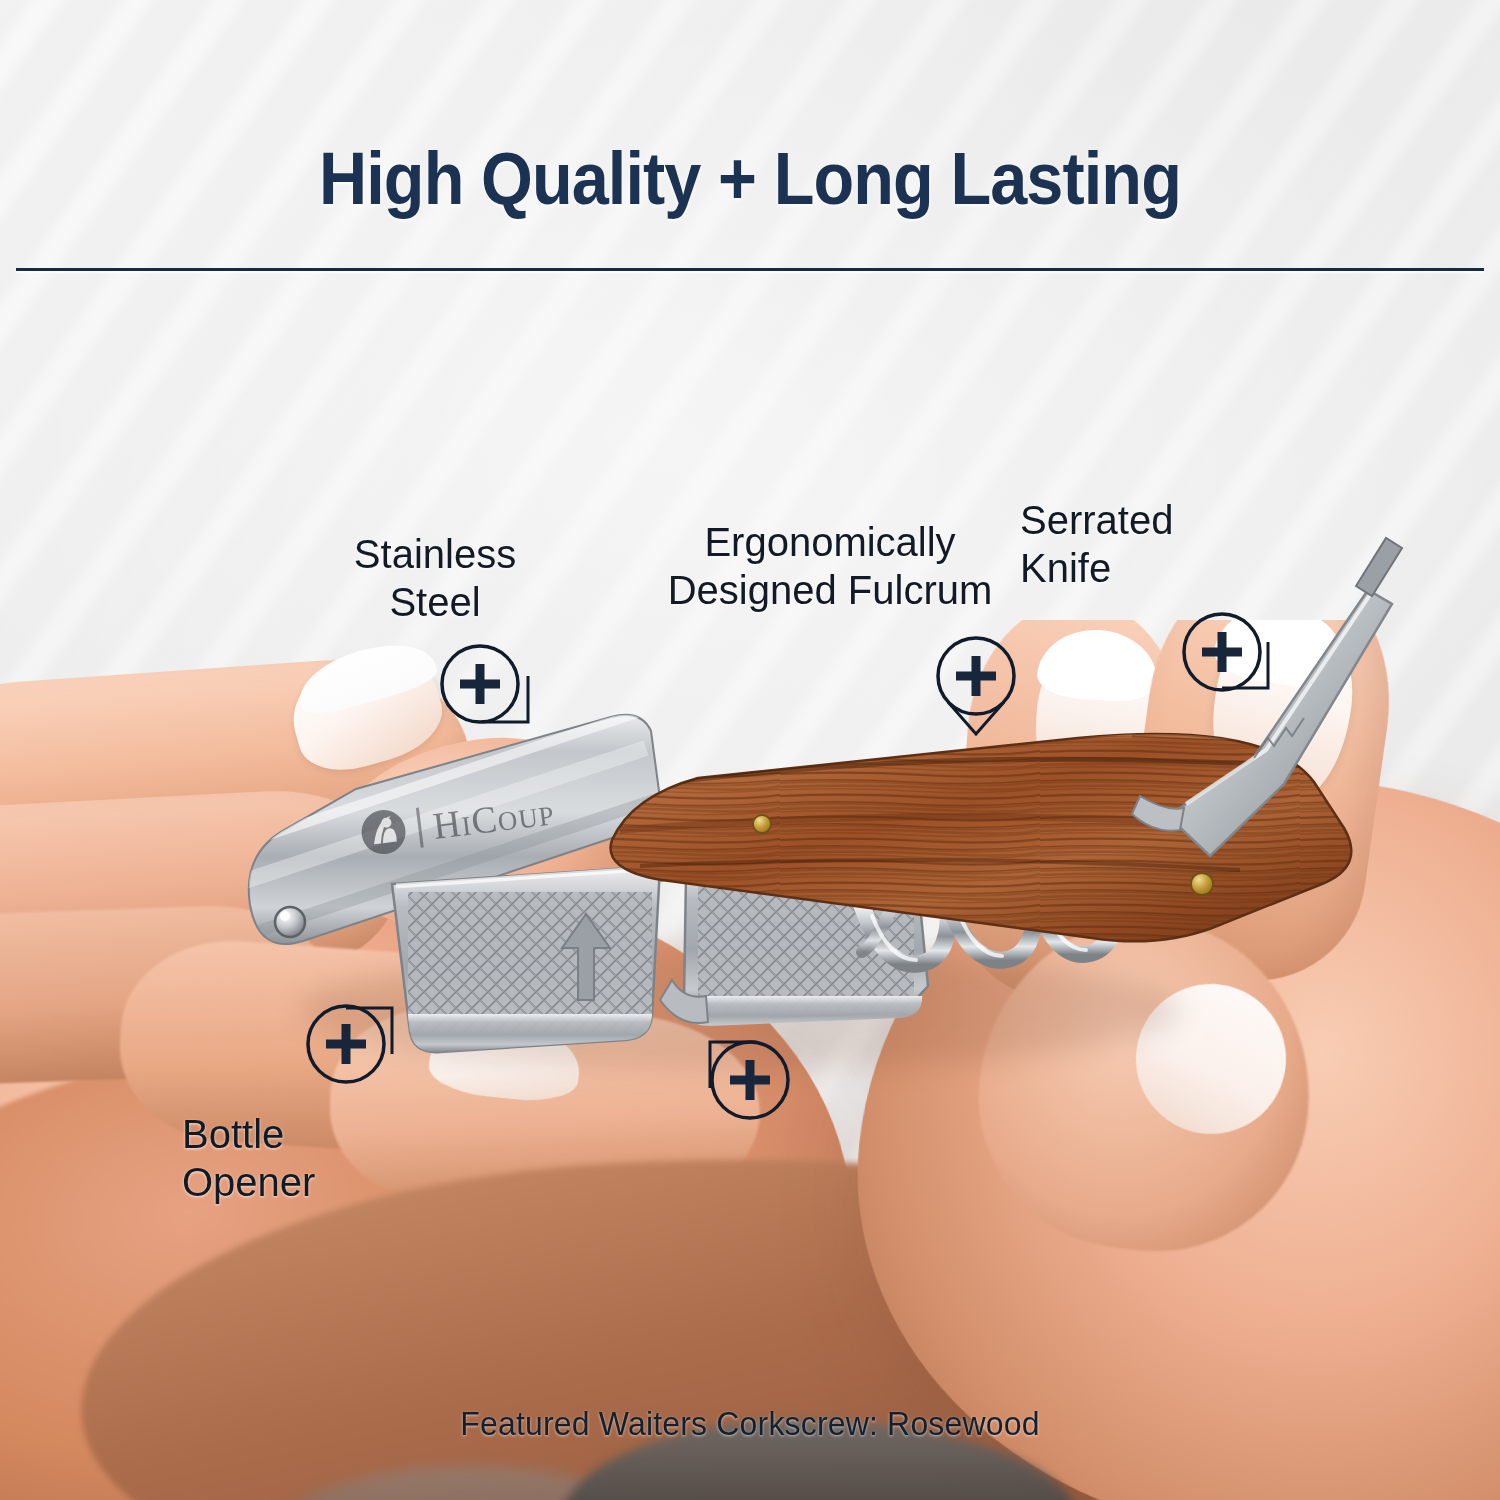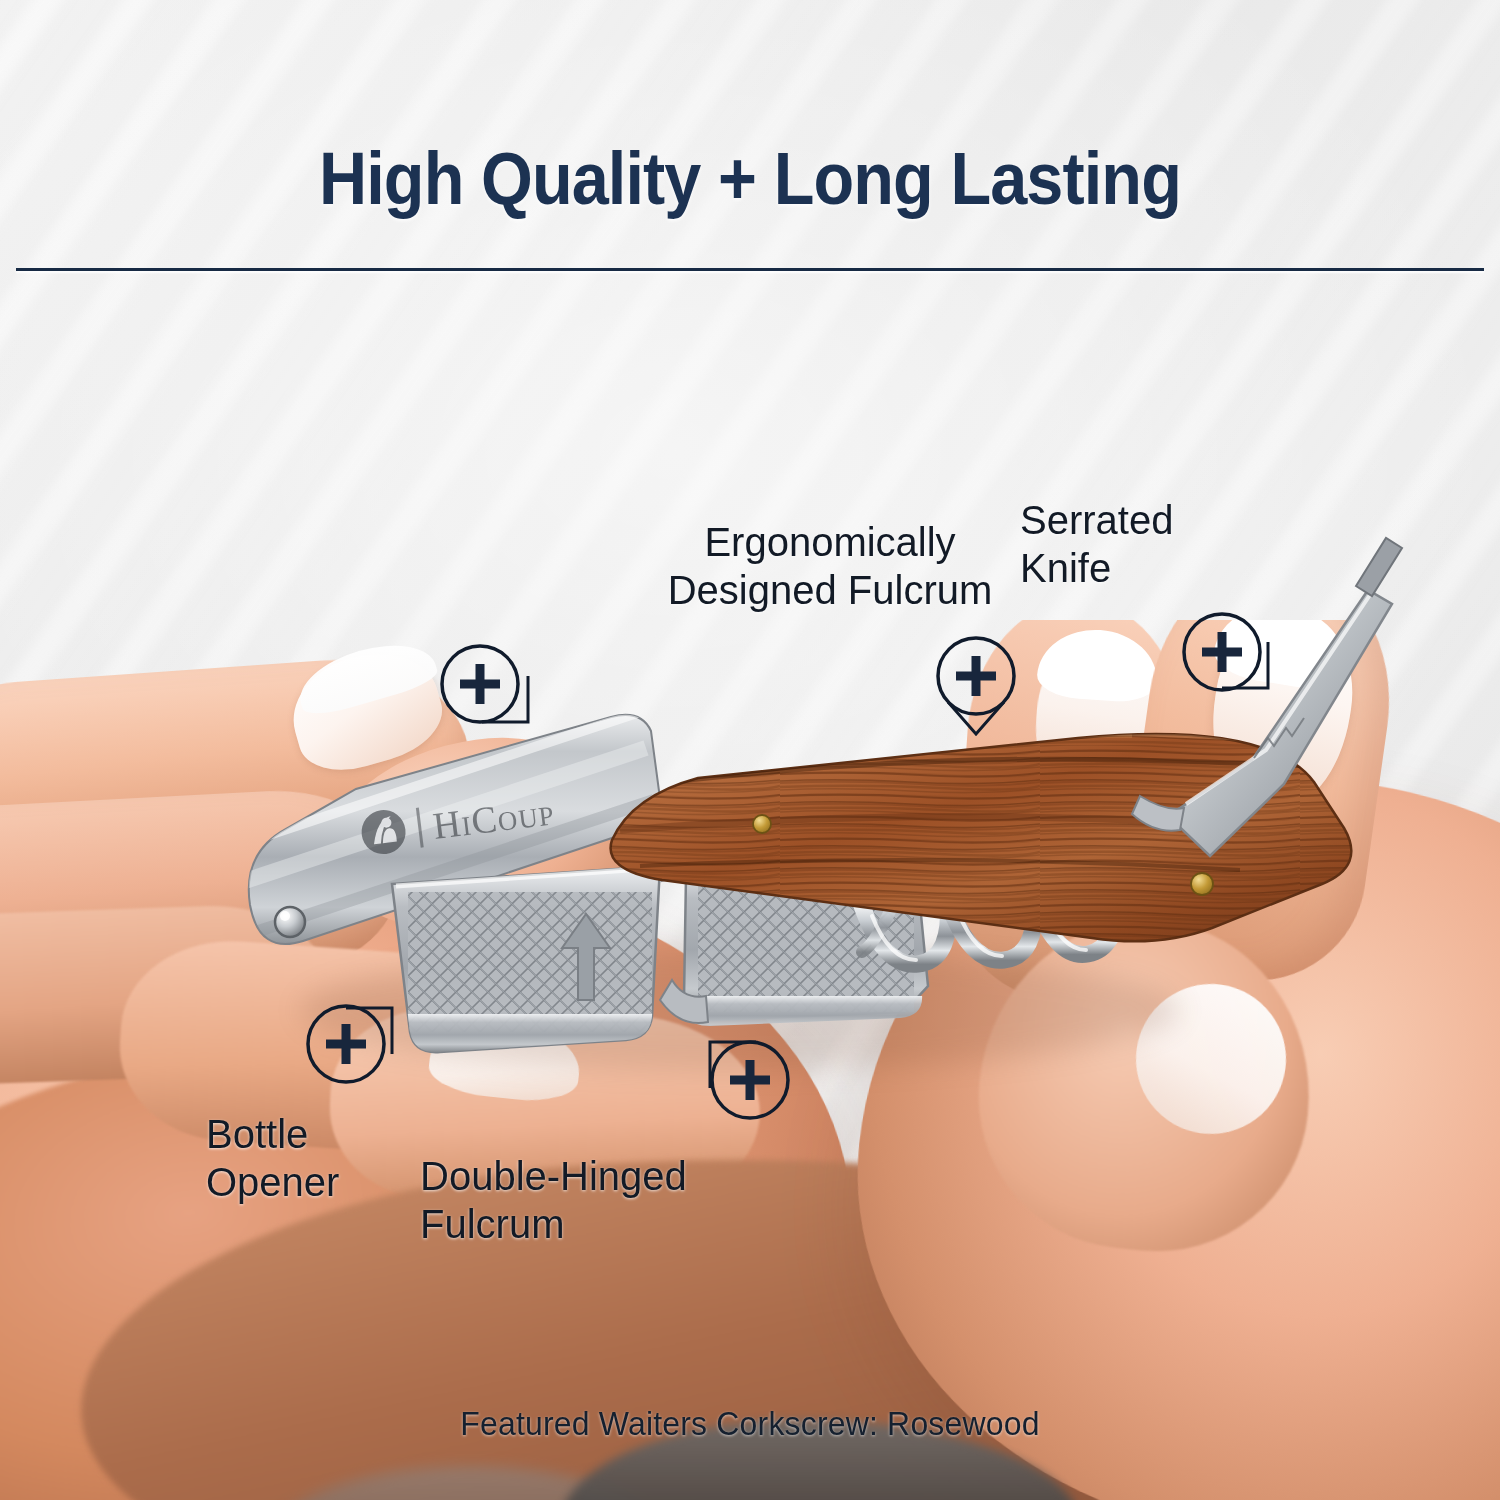--- a/index.html
+++ b/index.html
@@ -453,20 +453,22 @@
       <circle cx="27" cy="14" r="5" fill="#e9eaec"></circle>
       <path d="M21 34 q2 -14 8 -14 q7 0 6 14 z" fill="#e9eaec"></path>
     </svg>
     <div class="logo-bar"></div>
     <div class="logo-word">HiCoup</div>
   </div>
 
   <div class="headline">High Quality + Long Lasting</div>
   <div class="rule"></div>
 
+  <div class="flabel center" style="left:300px;top:530px;width:270px;">Stainless
+Steel</div>
   <div class="marker" style="left:434px;top:640px;">
     <svg width="110" height="110" viewBox="0 0 110 110">
       <path d="M48 82 L94 82 L94 36" fill="none" stroke="#101b2c" stroke-width="3"></path>
       <circle cx="46" cy="44" r="38" fill="none" stroke="#101b2c" stroke-width="3.5"></circle>
       <path d="M46 24 L46 64 M26 44 L66 44" stroke="#18263c" stroke-width="9" stroke-linecap="butt"></path>
     </svg>
   </div>
 
   <div class="flabel center" style="left:610px;top:518px;width:440px;">Ergonomically
 Designed Fulcrum</div>
@@ -488,28 +490,26 @@
     </svg>
   </div>
 
   <div class="marker" style="left:300px;top:996px;">
     <svg width="110" height="110" viewBox="0 0 110 110">
       <path d="M46 12 L92 12 L92 58" fill="none" stroke="#101b2c" stroke-width="3"></path>
       <circle cx="46" cy="48" r="38" fill="none" stroke="#101b2c" stroke-width="3.5"></circle>
       <path d="M46 28 L46 68 M26 48 L66 48" stroke="#18263c" stroke-width="9"></path>
     </svg>
   </div>
-  <div class="flabel right" style="left:206px;top:1110px;width:220px;">Bottle
+  <div class="flabel right" style="left:182px;top:1110px;width:220px;">Bottle
 Opener</div>
 
   <div class="marker" style="left:700px;top:1032px;">
     <svg width="110" height="110" viewBox="0 0 110 110">
       <path d="M56 10 L10 10 L10 56" fill="none" stroke="#101b2c" stroke-width="3"></path>
       <circle cx="50" cy="48" r="38" fill="none" stroke="#101b2c" stroke-width="3.5"></circle>
       <path d="M50 28 L50 68 M30 48 L70 48" stroke="#18263c" stroke-width="9"></path>
     </svg>
   </div>
-  <div class="flabel right" style="left:420px;top:1152px;width:375px;">Double-Hinged
-Fulcrum</div>
 
   <div class="footer-note">Featured Waiters Corkscrew: Rosewood</div>
 
 </div>
 
 </body></html>

